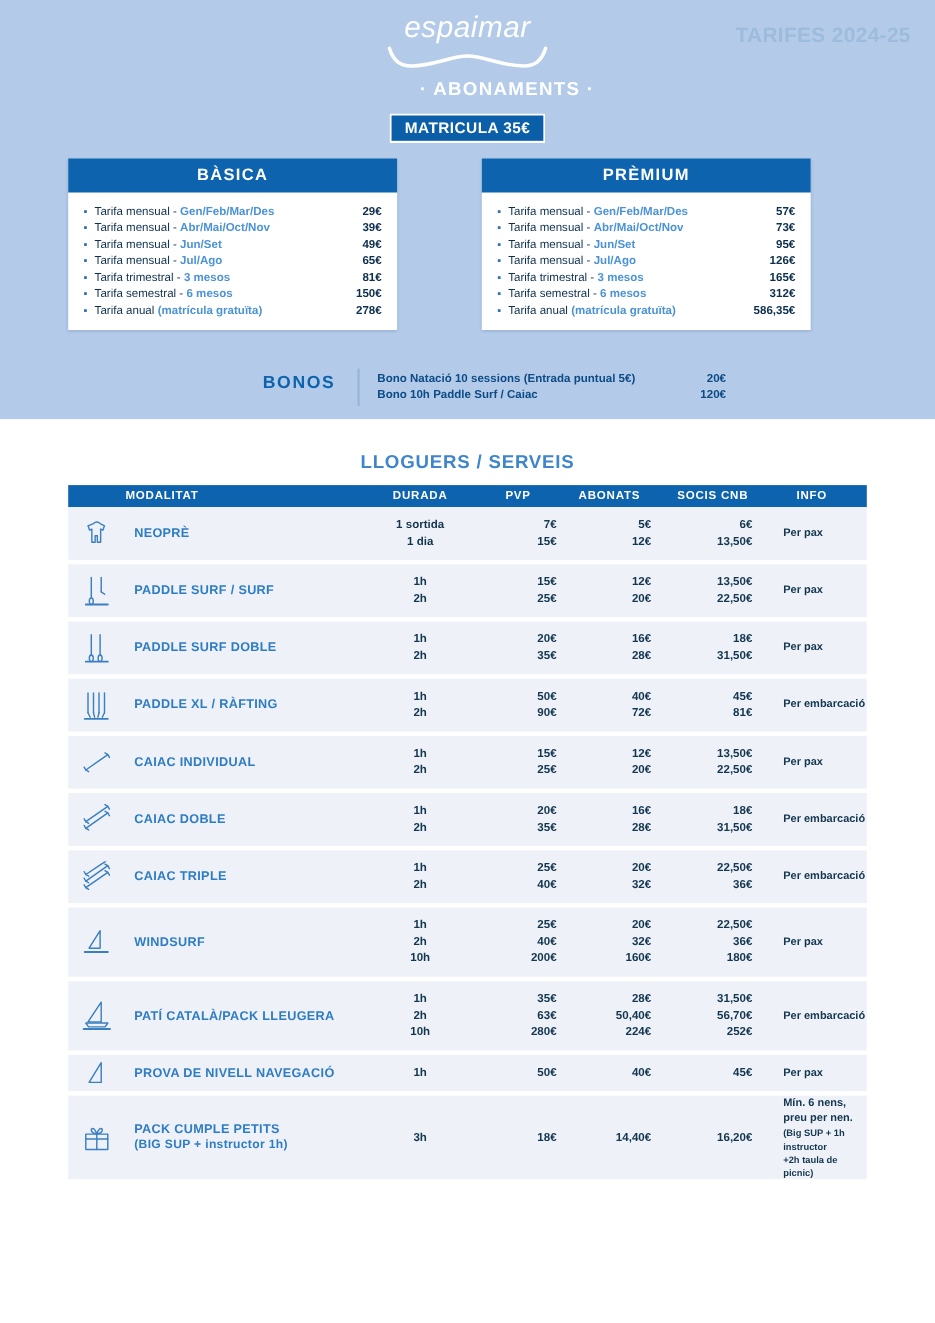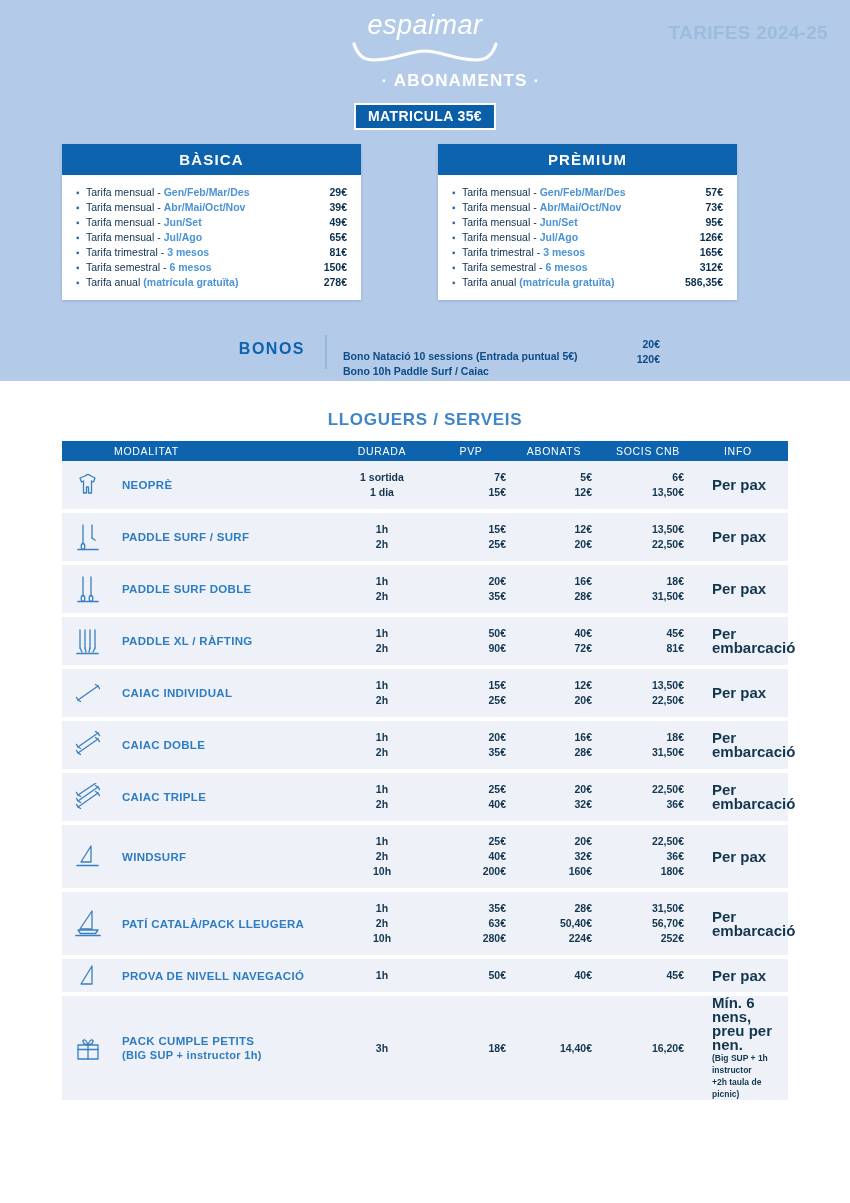--- a/index.html
+++ b/index.html
@@ -80,21 +80,21 @@
   }
   .bonos-label{
     position:absolute;left:205px;top:7px;width:100px;
     color:#0d63ad;font-size:16px;font-weight:bold;letter-spacing:1.5px;
     text-align:right;
   }
   .bonos-divider{
     position:absolute;left:325px;top:2px;width:2px;height:34px;
     background:#96b6da;
   }
-  .bonos-list{position:absolute;left:343px;top:16px;width:320px;}
+  .bonos-list{position:absolute;left:343px;top:4px;width:320px;}
   .bonos-row{
     font-size:10.5px;font-weight:bold;color:#0d4b86;
     line-height:15px;white-space:nowrap;
   }
   .bonos-prices{position:absolute;left:600px;top:4px;width:60px;text-align:right;}
   .bonos-prices div{
     font-size:10.5px;font-weight:bold;color:#0d4b86;line-height:15px;
   }
 
   
@@ -102,21 +102,21 @@
     position:absolute;left:0;top:410px;width:850px;text-align:center;
     color:#3e86c9;font-size:17px;font-weight:bold;letter-spacing:.7px;
   }
 
   
   .svc{
     position:absolute;left:62px;top:441px;width:726px;
   }
   .svc-head{
     display:flex;background:#0d63ad;color:#ffffff;
-    font-size:10.5px;font-weight:normal;letter-spacing:.7px;
+    font-size:10.5px;font-weight:bold;letter-spacing:.7px;
     height:20px;align-items:center;
   }
   .svc-row{
     display:flex;background:#eef2f8;margin-bottom:4px;align-items:stretch;
   }
   .c-icon{flex:0 0 52px;display:flex;align-items:center;justify-content:center;}
   .c-mod{flex:0 0 218px;display:flex;align-items:center;}
   .c-dur{flex:0 0 100px;text-align:center;}
   .c-pvp{flex:0 0 78px;text-align:center;}
   .c-abo{flex:0 0 88px;text-align:center;}
@@ -141,21 +141,21 @@
     font-size:10.5px;font-weight:bold;color:#14364f;line-height:15px;
     display:block;
   }
   .c-dur.stack span,.c-pvp.stack span,.c-abo.stack span,.c-soc.stack span{
     font-size:10.5px;
   }
   .c-soc.stack span{padding-right:14px;text-align:right;}
   .c-abo.stack span{padding-right:6px;text-align:right;}
   .c-pvp.stack span{padding-right:4px;text-align:right;}
 
-  .info-txt{font-size:15px;font-weight:bold;color:#14364f;line-height:14px;}
+  .info-txt{font-size:10px;font-weight:bold;color:#14364f;line-height:14px;}
   .info-small{font-size:8.5px;font-weight:bold;color:#14364f;line-height:12px;}
 
   svg{display:block;}
 </style>
 </head>
 <body>
 
 <div class="topband">
 
   <div class="brand-wrap">

